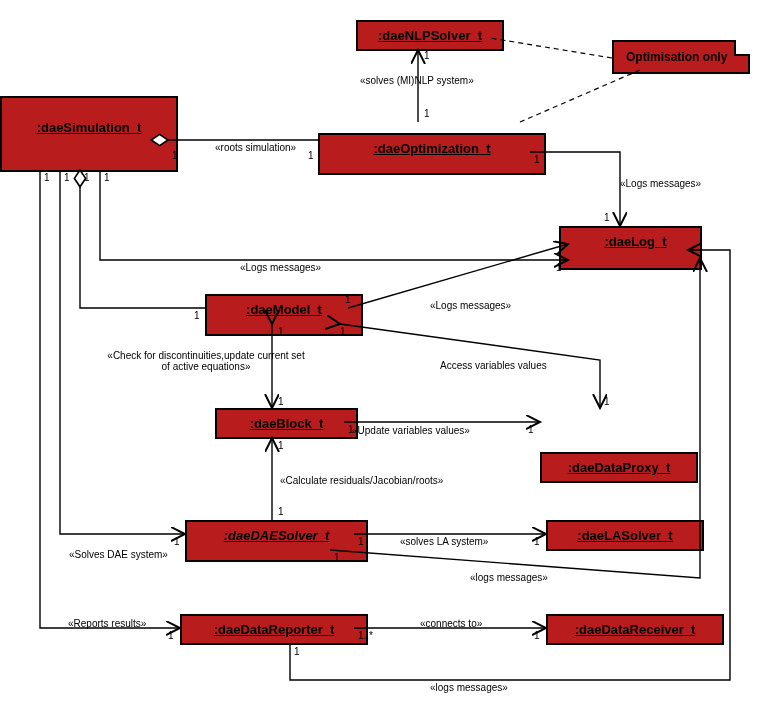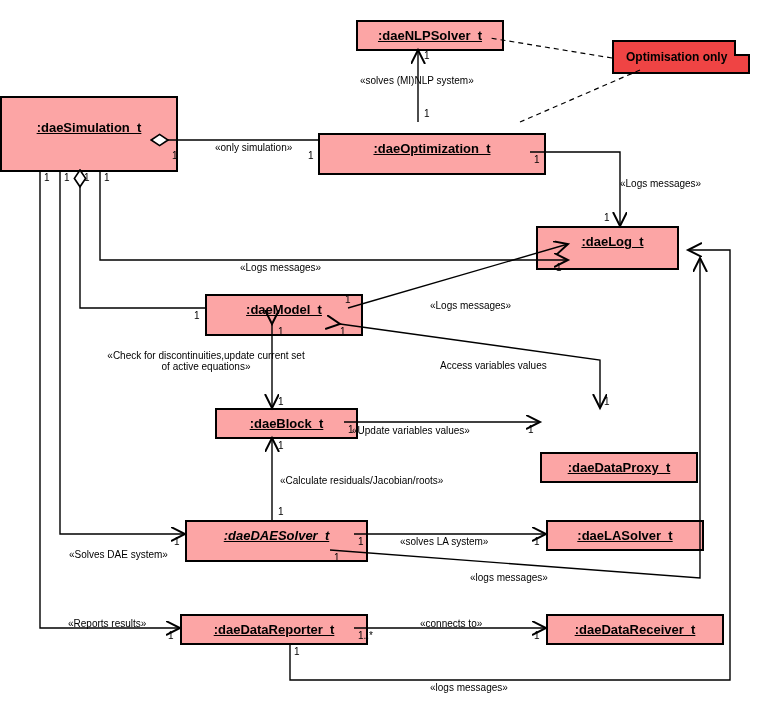--- a/index.html
+++ b/index.html
@@ -10,32 +10,32 @@
   }
   .canvas {
     position: relative;
     width: 764px;
     height: 725px;
     background: #fff;
   }
   .box {
     position: absolute;
     border: 2px solid #000;
-    background: #fca5a5;
+    background: #b91c1c;
     padding: 6px 12px;
     font-weight: bold;
     font-size: 13px;
     text-align: center;
     white-space: nowrap;
   }
   .box .name { text-decoration: underline; }
   .note {
     position: absolute;
     border: 2px solid #000;
-    background: #ef4444;
+    background: #b91c1c;
     padding: 8px 12px;
     font-weight: bold;
     font-size: 12px;
   }
   .note::after {
     content: "";
     position: absolute;
     top: -2px; right: -2px;
     width: 14px; height: 14px;
     border-left: 2px solid #000;
@@ -60,21 +60,21 @@
   }
 </style>
 </head>
 <body>
 
 <div class="canvas">
 
   <div class="box" style="left:0;   top:96px;  width:150px; height:60px; line-height:48px;"><span class="name">:daeSimulation_t</span></div>
   <div class="box" style="left:356px; top:20px; width:120px;"><span class="name">:daeNLPSolver_t</span></div>
   <div class="box" style="left:318px; top:133px; width:200px; height:26px;"><span class="name">:daeOptimization_t</span></div>
-  <div class="box" style="left:536px; top:226px; width:105px; height:28px;padding-left:22px;"><span class="name">:daeLog_t</span></div>
+  <div class="box" style="left:559px; top:226px; width:105px; height:28px;padding-left:22px;"><span class="name">:daeLog_t</span></div>
   <div class="box" style="left:205px; top:294px; width:130px; height:26px;"><span class="name">:daeModel_t</span></div>
   <div class="box" style="left:215px; top:408px; width:115px;"><span class="name">:daeBlock_t</span></div>
   <div class="box" style="left:540px; top:408px; width:130px;margin-top:44px;"><span class="name">:daeDataProxy_t</span></div>
   <div class="box" style="left:185px; top:520px; width:155px; height:26px;font-style:italic;"><span class="name">:daeDAESolver_t</span></div>
   <div class="box" style="left:546px; top:520px; width:130px;"><span class="name">:daeLASolver_t</span></div>
   <div class="box" style="left:180px; top:614px; width:160px;text-align:center;"><span class="name">:daeDataReporter_t</span></div>
   <div class="box" style="left:546px; top:614px; width:150px;"><span class="name">:daeDataReceiver_t</span></div>
 
   <div class="note" style="left:612px; top:40px; width:110px;">
     <span>Optimisation only</span>
@@ -119,21 +119,21 @@
     <path d="M40 170 L40 628 L180 628" fill="none" stroke="#000" stroke-width="1.4" marker-end="url(#openarrow)"></path>
 
     <line x1="354" y1="628" x2="546" y2="628" stroke="#000" stroke-width="1.4" marker-end="url(#openarrow)"></line>
 
     <path d="M290 644 L290 680 L730 680 L730 250 L688 250" fill="none" stroke="#000" stroke-width="1.4" marker-end="url(#openarrow)"></path>
 
     <line x1="612" y1="58" x2="490" y2="38" stroke="#000" stroke-width="1.2" stroke-dasharray="5,4"></line>
     <line x1="640" y1="70" x2="520" y2="122" stroke="#000" stroke-width="1.2" stroke-dasharray="5,4"></line>
   </svg>
 
-  <span class="lbl" style="left:215px; top:142px;">«only simulation»</span>
+  <span class="lbl" style="left:215px; top:142px;">«roots simulation»</span>
   <span class="lbl" style="left:360px; top:75px;">«solves (MI)NLP system»</span>
   <span class="lbl" style="left:620px; top:178px;">«Logs messages»</span>
   <span class="lbl" style="left:240px; top:262px;">«Logs messages»</span>
   <span class="lbl" style="left:430px; top:300px;">«Logs messages»</span>
   <span class="lbl" style="left:106px; top:350px; white-space:normal; width:200px; text-align:center;">«Check for discontinuities,update current
 set of active equations»</span>
   <span class="lbl" style="left:440px; top:360px;">Access variables values</span>
   <span class="lbl" style="left:352px; top:425px;">«Update variables values»</span>
   <span class="lbl" style="left:280px; top:475px;">«Calculate residuals/Jacobian/roots»</span>
   <span class="lbl" style="left:69px;  top:525px;margin-top:24px;">«Solves DAE system»</span>

